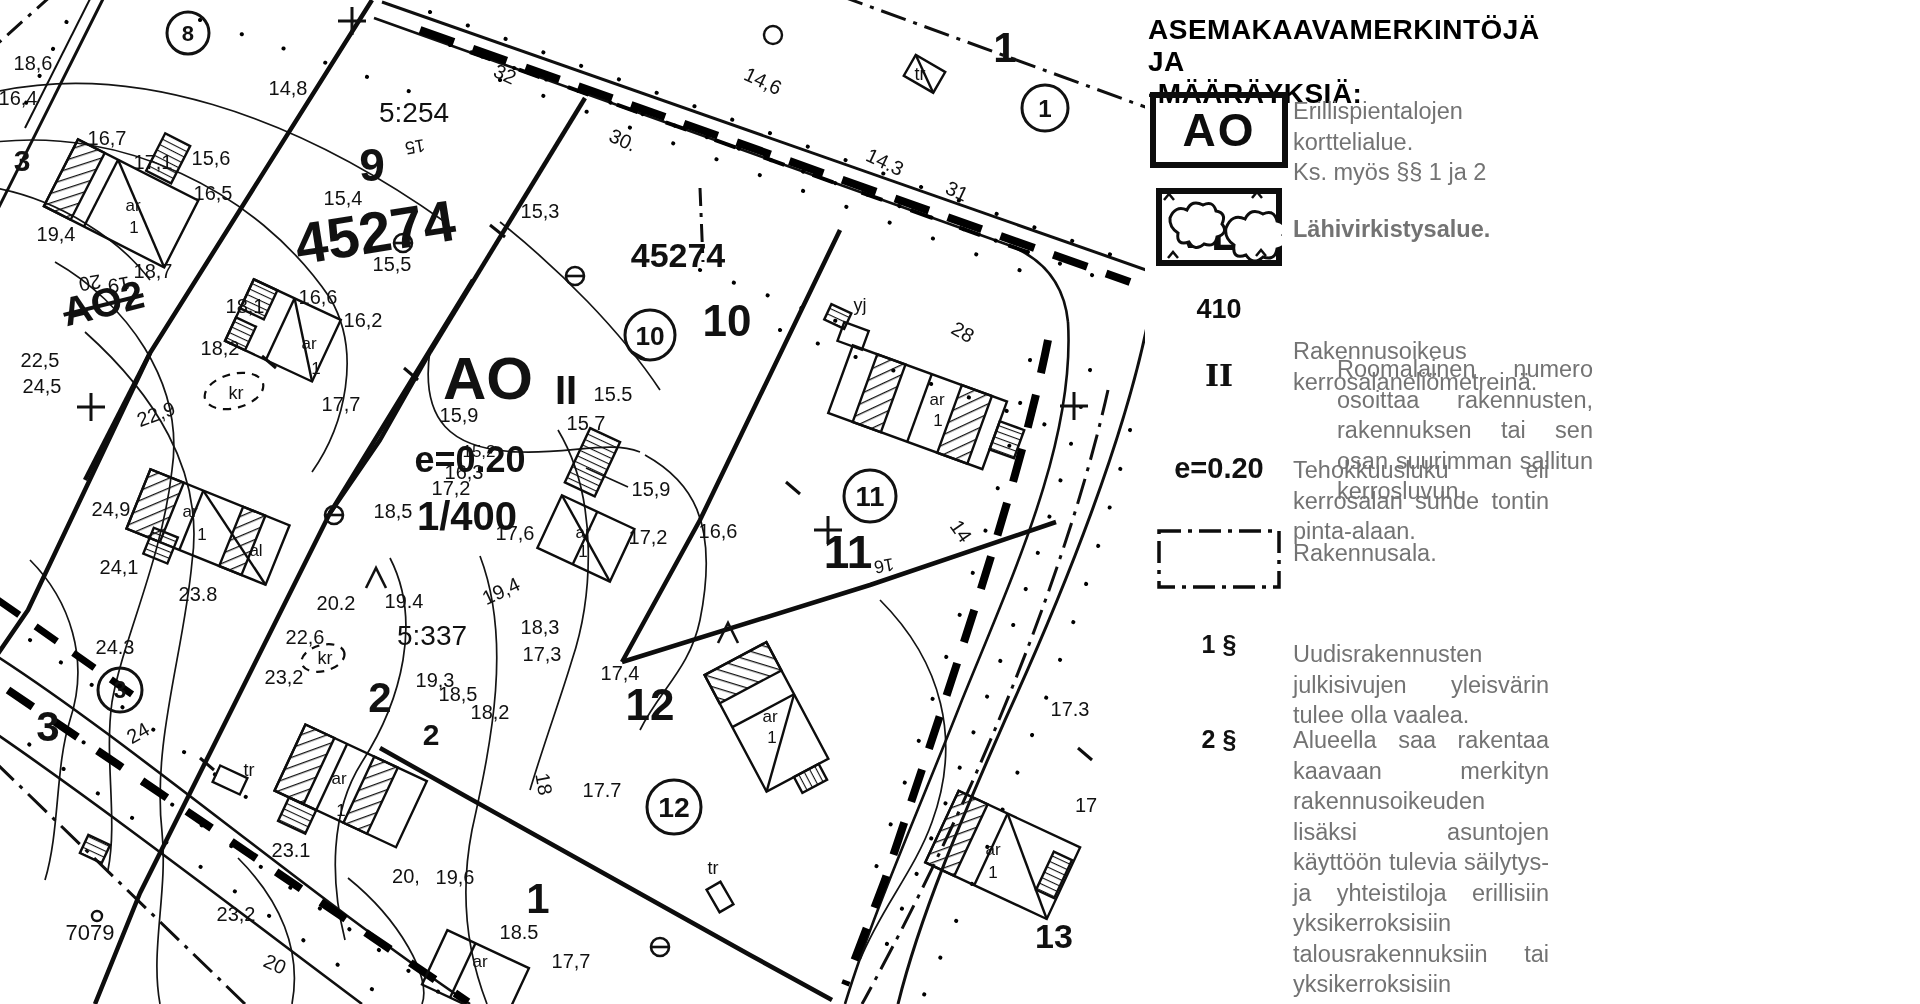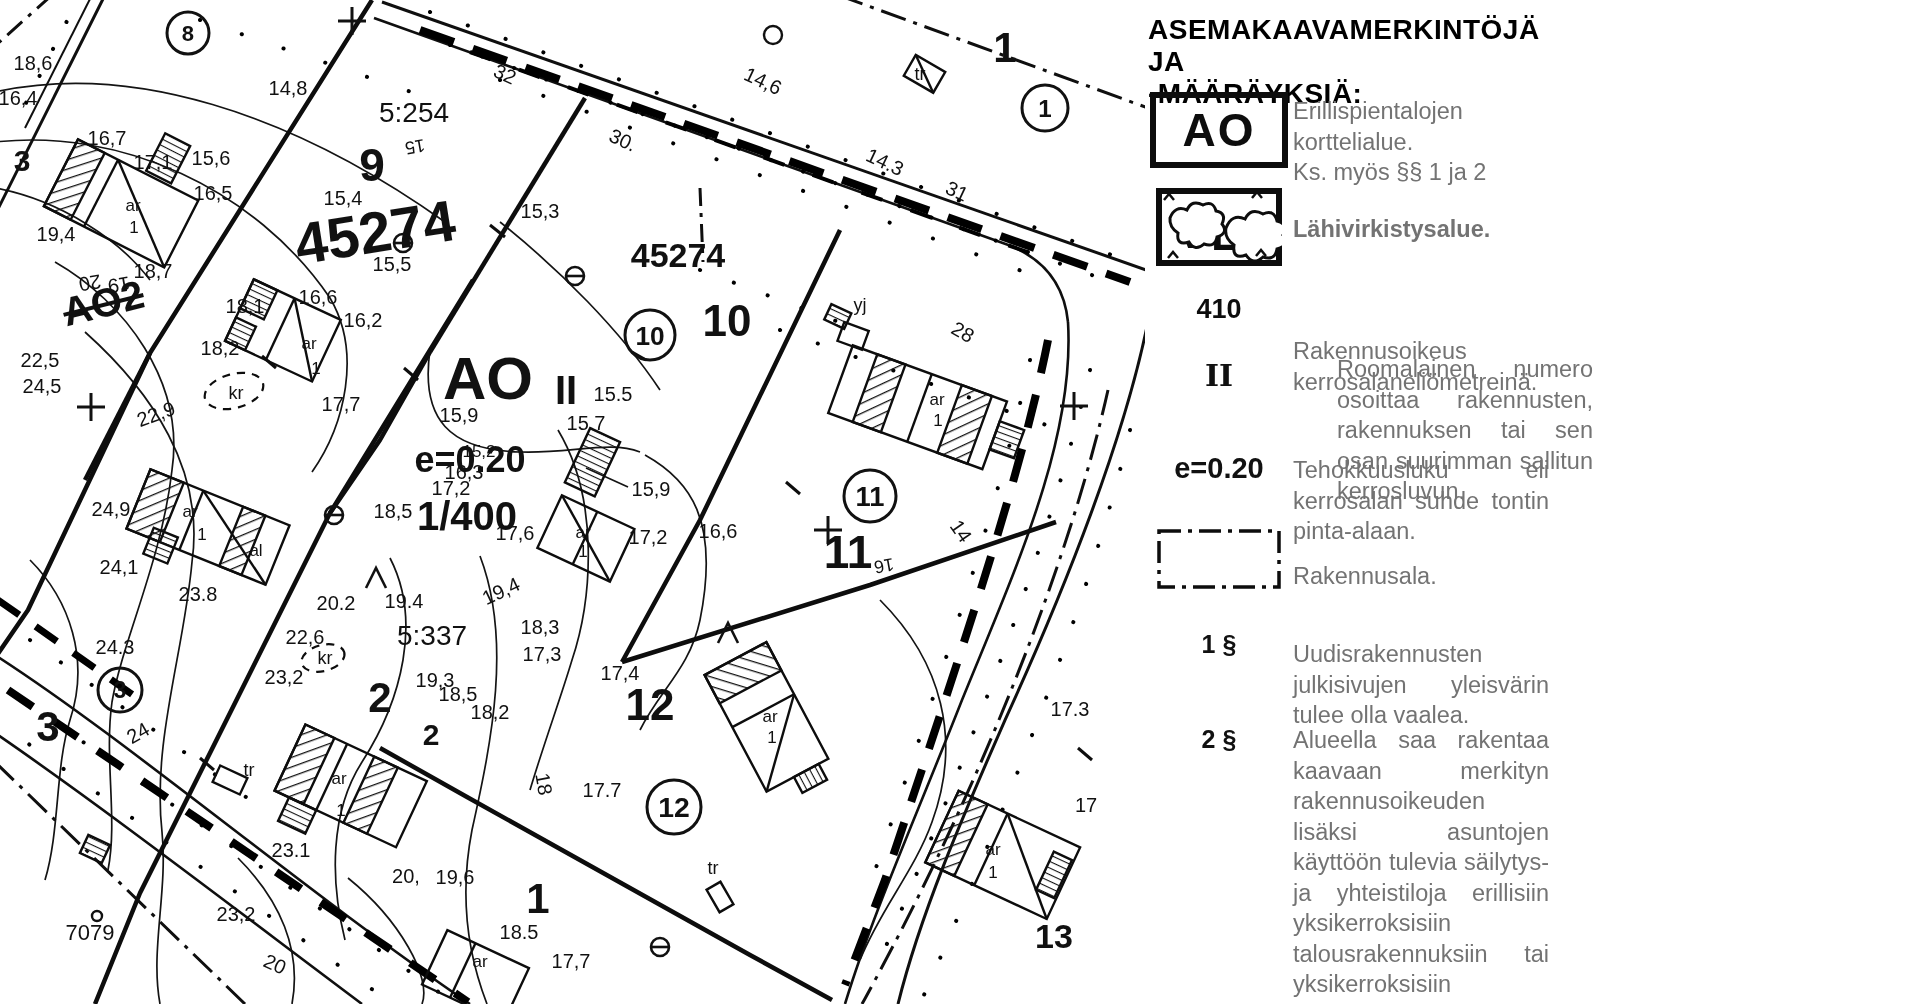--- a/index.html
+++ b/index.html
@@ -448,21 +448,21 @@
       </div>
       <div class="lg-desc just" style="top:3px;">Tehokkuusluku eli kerrosalan suhde tontin pinta-alaan.</div>
     </div>
 
     <div class="lg-item" style="top:528px;">
       <div class="lg-sym" style="top:0;">
         <svg width="126" height="62" viewBox="0 0 126 62">
           <rect x="3" y="3" width="120" height="56" fill="none" stroke="#0d0d0d" stroke-width="3.5" stroke-dasharray="22 7 4 7"></rect>
         </svg>
       </div>
-      <div class="lg-desc" style="top:33px;">Rakennusala.</div>
+      <div class="lg-desc" style="top:10px;">Rakennusala.</div>
     </div>
 
     <div class="lg-item" style="top:628px;">
       <div class="lg-sym" style="top:2px;">
         <span class="sym-par">1 §</span>
       </div>
       <div class="lg-desc just" style="top:11px;">Uudisrakennusten julkisivujen yleisvärin tulee olla vaalea.</div>
     </div>
 
     <div class="lg-item" style="top:723px;">

